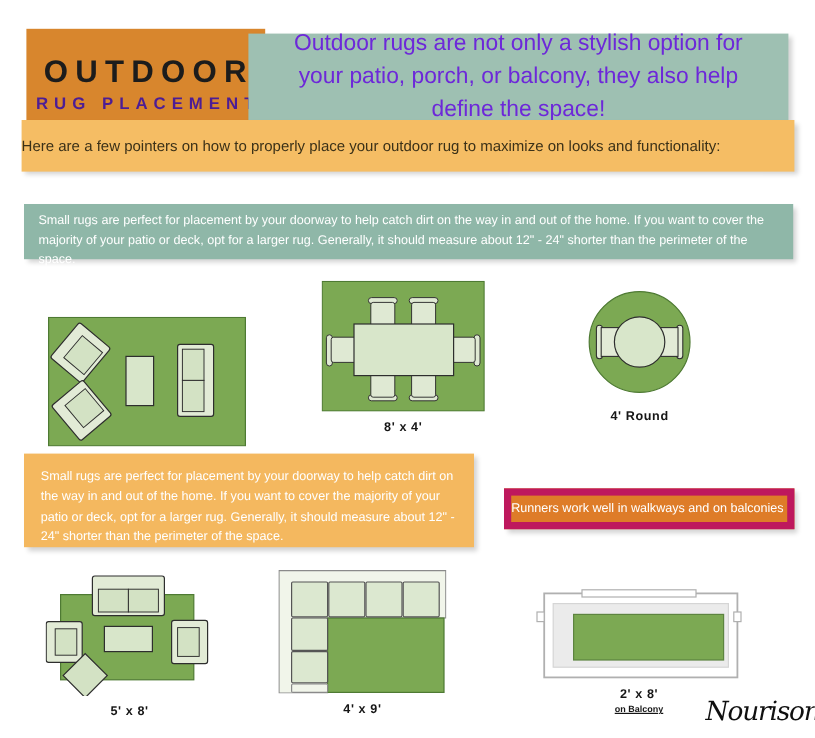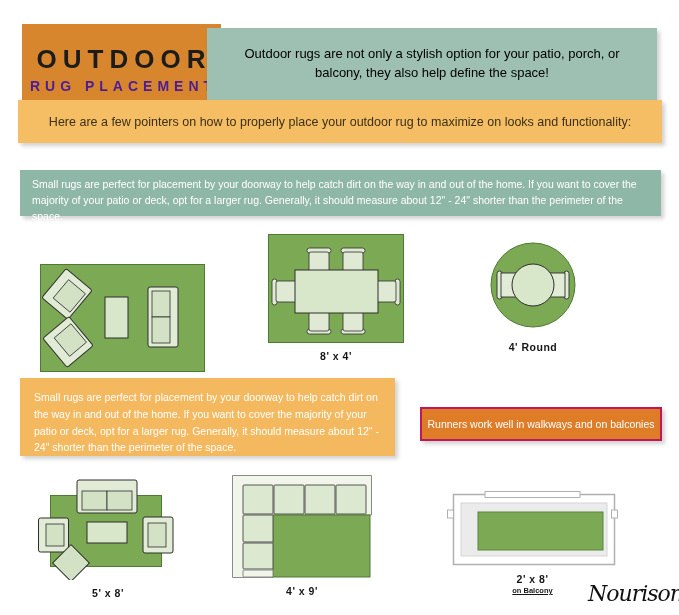--- a/index.html
+++ b/index.html
@@ -9,31 +9,31 @@
   .shadow{box-shadow:3px 3px 4px rgba(0,0,0,0.18);}
 
   .title-box{left:8px;top:24px;width:199px;height:114px;background:#D8862D;z-index:1;margin-left:14px;}
   .title1{margin-top:20px;text-align:center;font-size:26px;font-weight:bold;color:#1c1c1c;
           letter-spacing:6px;padding-left:5px;}
   .title2{margin-top:3px;text-align:center;font-size:14px;font-weight:600;color:#4c1d95;
           letter-spacing:5px;padding-left:4px;}
 
   .quote-box{left:207px;top:28px;width:450px;height:72px;background:#9EC0B2;z-index:2;
              display:flex;align-items:center;justify-content:center;text-align:center;
-             color:#000000;font-size:13px;line-height:1.45;padding:0 26px;box-sizing:border-box;}
+             color:#6d28d9;font-size:19px;line-height:1.45;padding:0 26px;box-sizing:border-box;}
 
   .banner{left:18px;top:100px;width:644px;height:43px;background:#F5BD64;z-index:3;
-          display:flex;align-items:center;justify-content:center;text-align:center;
+          display:flex;align-items:center;justify-content:flex-start;text-align:center;
           color:#3b3118;font-size:12.5px;}
 
   .note{box-sizing:border-box;color:#ffffff;font-size:10.5px;line-height:1.5;}
   .note-teal{left:20px;top:170px;width:641px;height:46px;background:#8FB7A8;padding:7px 12px;}
   .note-orange{left:20px;top:378px;width:375px;height:78px;background:#F4B85F;padding:11px 14px;line-height:1.6;}
-  .runner-box{left:420px;top:407px;width:242px;height:34px;background:#DE7C28;border:2px solid #be185d;
-              box-sizing:border-box;display:flex;align-items:center;justify-content:center;
+  .runner-box{left:420px;top:407px;width:242px;height:34px;background:#DE7C28;border:6px solid #be185d;
+              box-sizing:border-box;display:flex;align-items:center;
               color:#fff;font-size:10.5px;text-align:center;}
 
   .fig{display:flex;flex-direction:column;align-items:center;}
   .fig1{left:40px;top:237px;width:165px;margin-top:27px;}
   .fig2{left:268px;top:234px;width:136px;}
   .fig3{left:490px;top:242px;width:86px;}
   .fig4{left:38px;top:478px;width:140px;}
   .fig5{left:232px;top:475px;width:140px;}
   .fig6{left:445px;top:490px;width:175px;}
   .fig-label{margin-top:7px;font-size:10.5px;font-weight:bold;color:#161616;letter-spacing:0.5px;text-align:center;}

